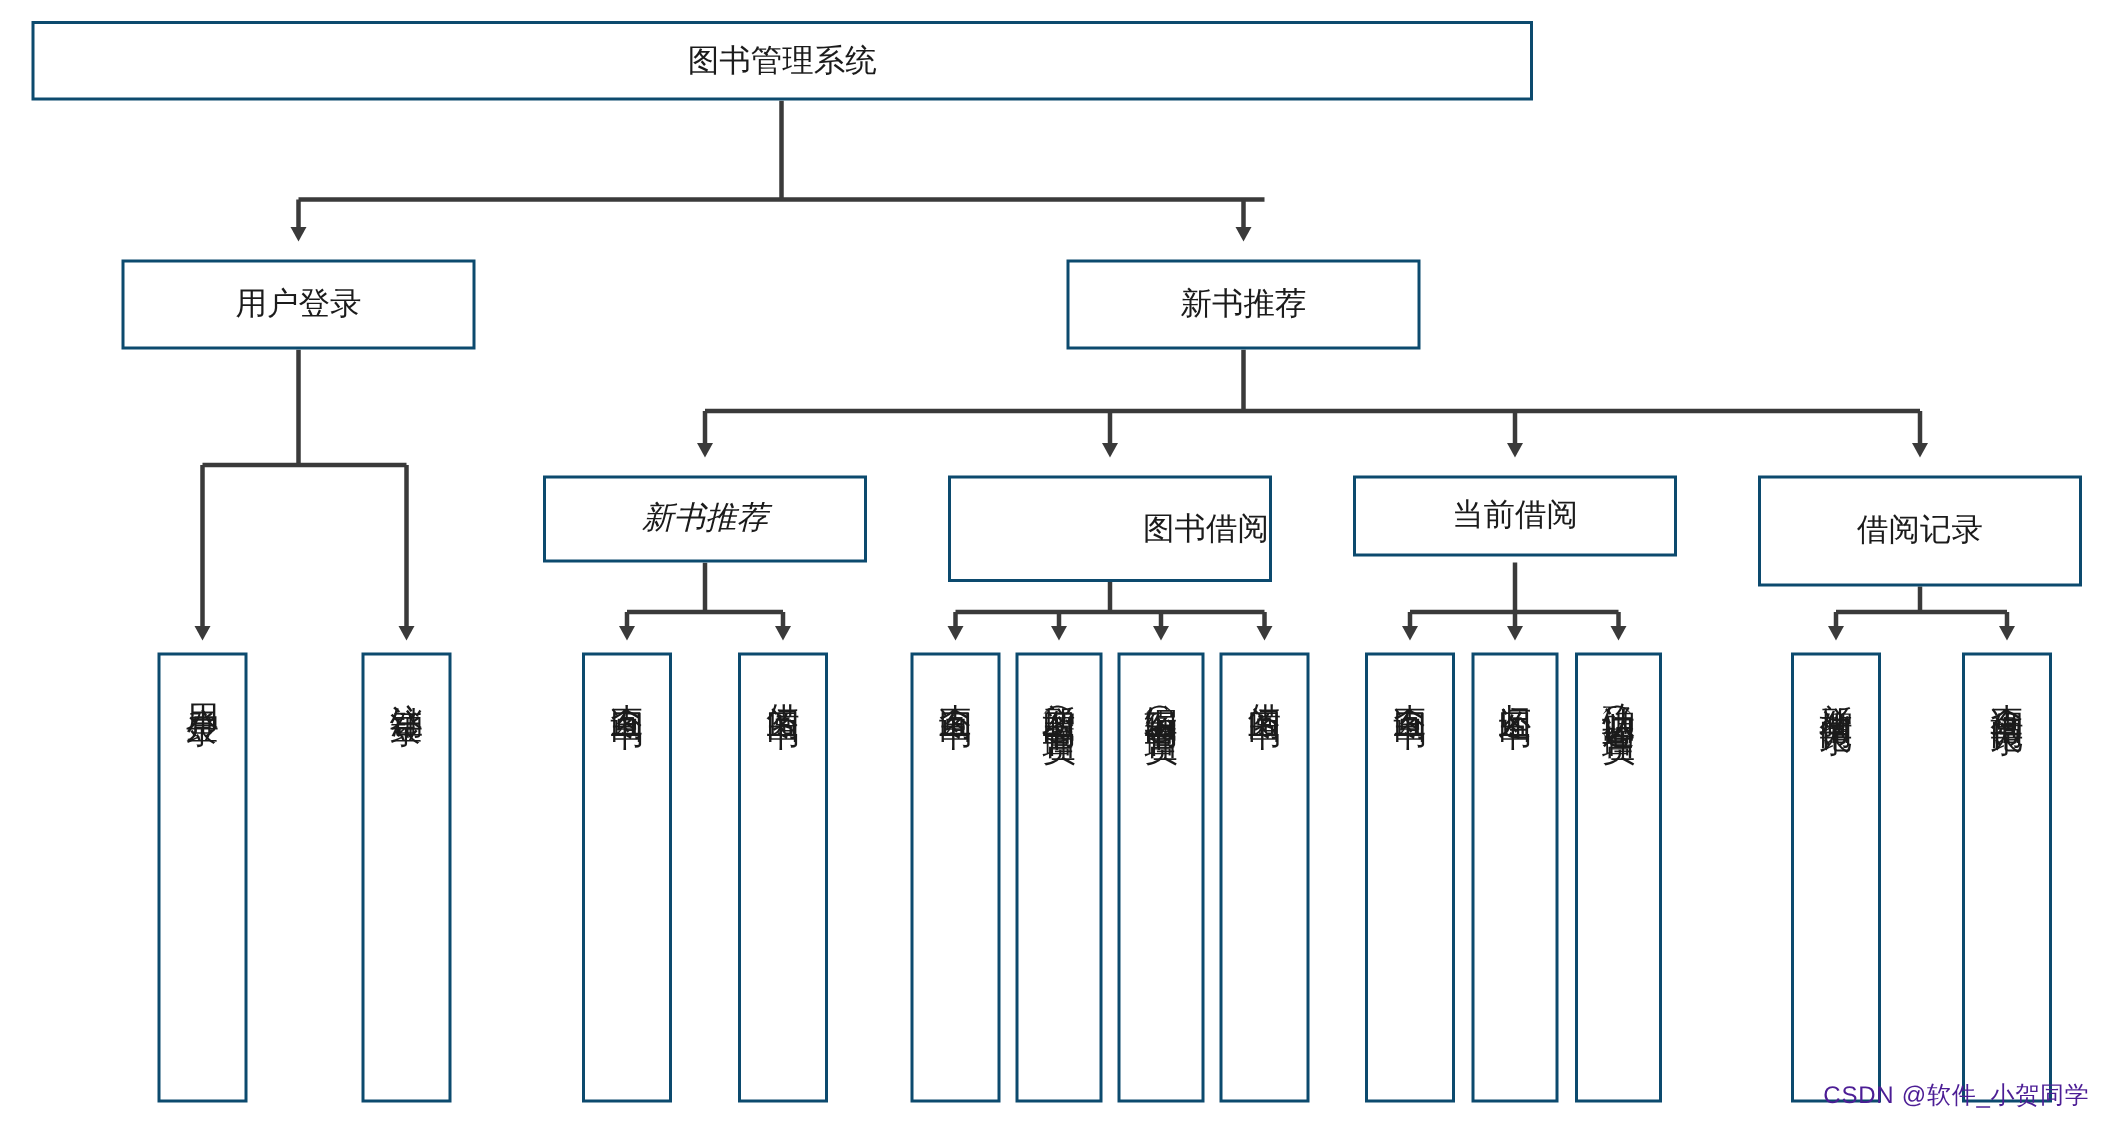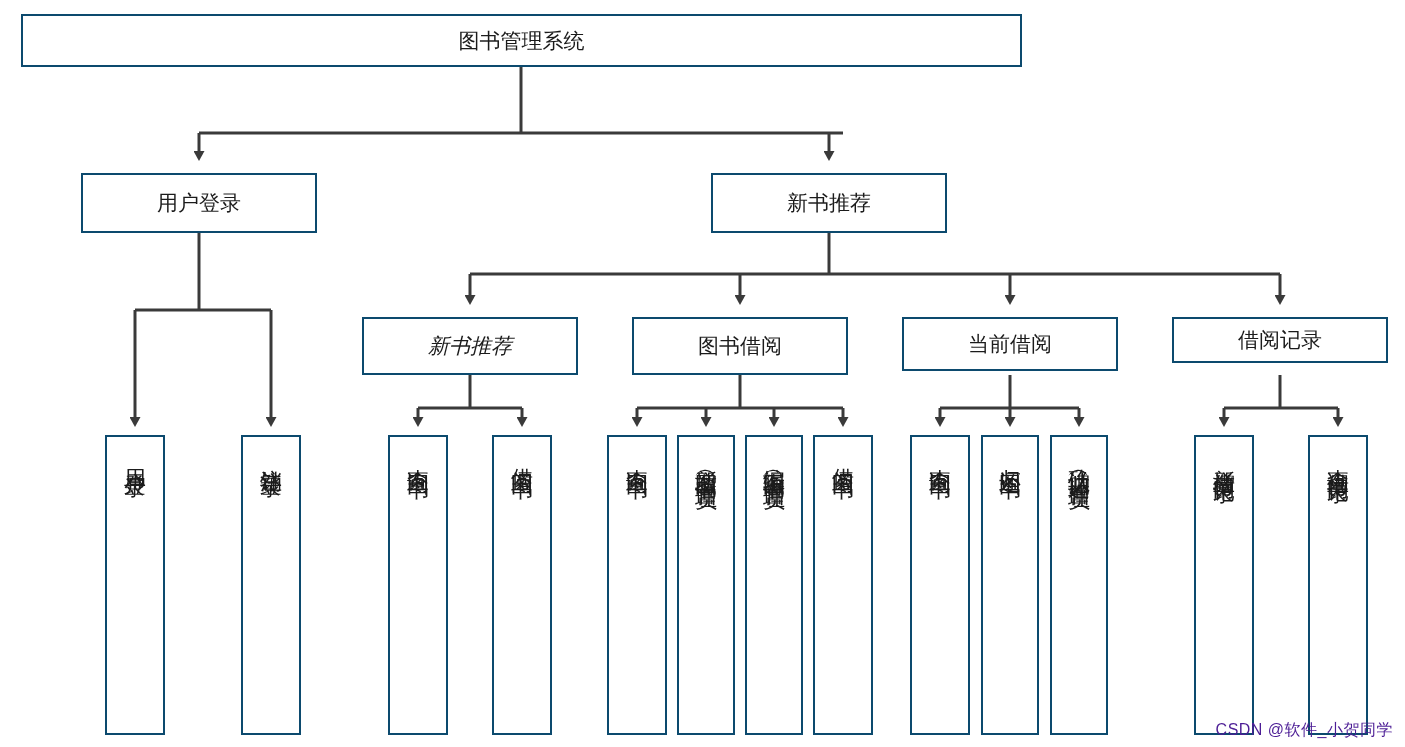--- a/index.html
+++ b/index.html
@@ -128,27 +128,27 @@
   <div class="node horiz" style="left:81px; top:173px; width:236px; height:60px;">
     <span class="label">用户登录</span>
   </div>
   <div class="node horiz" style="left:711px; top:173px; width:236px; height:60px;">
     <span class="label">新书推荐</span>
   </div>
 
   <div class="node horiz" style="left:362px; top:317px; width:216px; height:58px;font-style:italic;">
     <span class="label">新书推荐</span>
   </div>
-  <div class="node horiz" style="left:632px; top:317px; width:216px; height:58px;">
+  <div class="node horiz" style="left:632px; top:317px; width:216px; height:71px;justify-content:flex-end;">
     <span class="label">图书借阅</span>
   </div>
   <div class="node horiz" style="left:902px; top:317px; width:216px; height:54px;">
     <span class="label">当前借阅</span>
   </div>
-  <div class="node horiz" style="left:1172px; top:317px; width:216px; height:46px;">
+  <div class="node horiz" style="left:1172px; top:317px; width:216px; height:74px;">
     <span class="label">借阅记录</span>
   </div>
 
   <div class="node vert" style="left:105px; top:435px; width:60px; height:300px;">
     <span class="label">用户登录</span>
   </div>
   <div class="node vert" style="left:241px; top:435px; width:60px; height:300px;">
     <span class="label">注销登录</span>
   </div>
 

